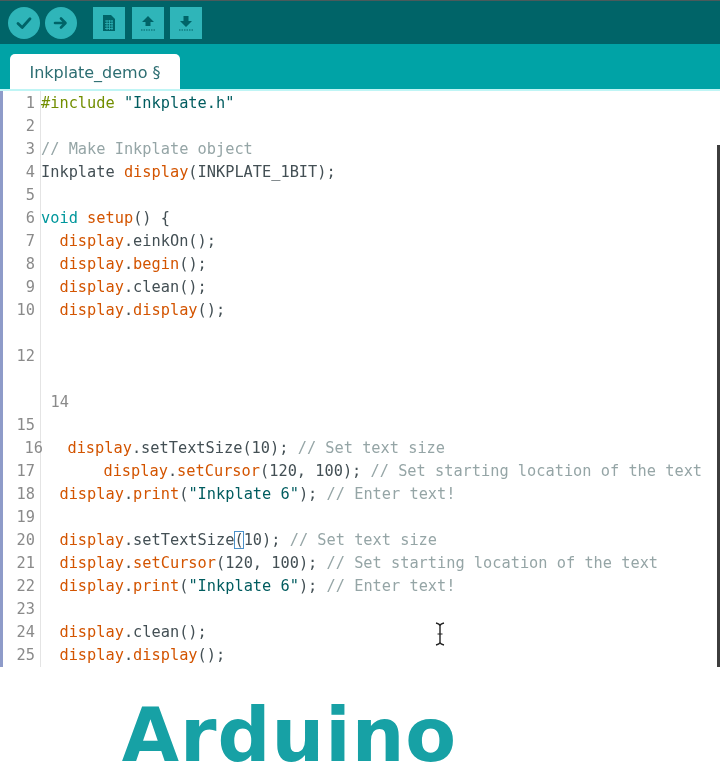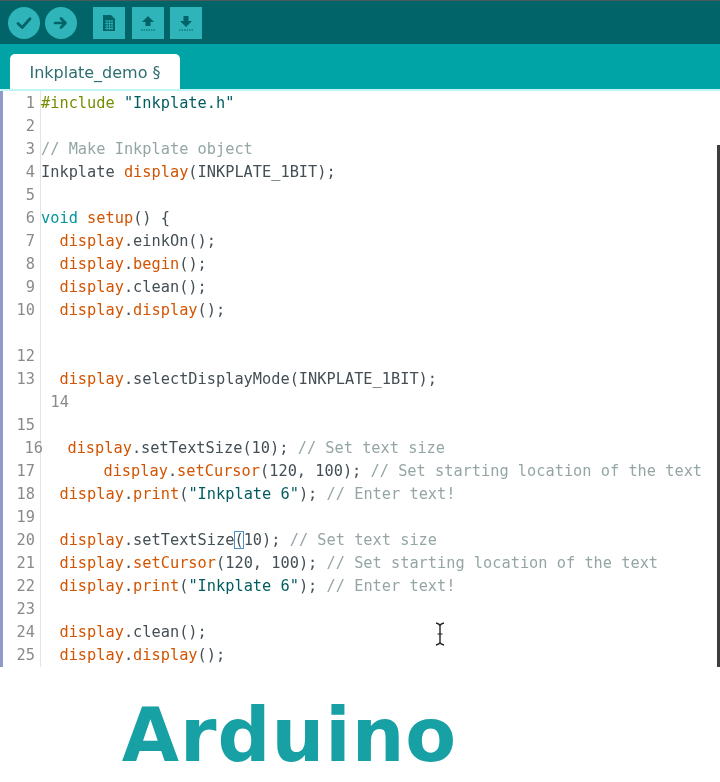--- a/index.html
+++ b/index.html
@@ -139,21 +139,20 @@
       <div class="line" style="top: 23px;"><span class="ln">2</span><span class="code"></span></div>
       <div class="line" style="top: 46px;"><span class="ln">3</span><span class="code"><span class="cm">// Make Inkplate object</span></span></div>
       <div class="line" style="top: 69px;"><span class="ln">4</span><span class="code"><span class="plain">Inkplate </span><span class="kw-fn">display</span><span class="plain">(INKPLATE_1BIT);</span></span></div>
       <div class="line" style="top: 92px;"><span class="ln">5</span><span class="code"></span></div>
       <div class="line" style="top: 115px;"><span class="ln">6</span><span class="code"><span class="kw-type">void</span><span class="plain"> </span><span class="kw-fn">setup</span><span class="plain">() {</span></span></div>
       <div class="line" style="top: 138px;"><span class="ln">7</span><span class="code"><span class="plain">  </span><span class="kw-fn">display</span><span class="plain">.einkOn();</span></span></div>
       <div class="line" style="top: 161px;"><span class="ln">8</span><span class="code"><span class="plain">  </span><span class="kw-fn">display</span><span class="plain">.</span><span class="kw-fn">begin</span><span class="plain">();</span></span></div>
       <div class="line" style="top: 184px;"><span class="ln">9</span><span class="code"><span class="plain">  </span><span class="kw-fn">display</span><span class="plain">.clean();</span></span></div>
       <div class="line" style="top: 207px;"><span class="ln">10</span><span class="code"><span class="plain">  </span><span class="kw-fn">display</span><span class="plain">.</span><span class="kw-fn">display</span><span class="plain">();</span></span></div>
       <div class="line" style="top: 253px;"><span class="ln">12</span></div>
-      <div class="line" style="top: 276px;"><span class="ln">13</span><span class="code"><span class="plain">  </span><span class="kw-fn">display</span><span class="plain">.selectDisplayMode(INKPLATE_1BIT);</span></span></div>
       <div class="line" style="top: 299px; padding-left: 34px;"><span class="ln">14</span><span class="code"></span></div>
       <div class="line" style="top: 322px;"><span class="ln">15</span><span class="code"></span></div>
       <div class="line" style="top: 345px; padding-left: 8px;"><span class="ln">16</span><span class="code"><span class="plain">  </span><span class="kw-fn">display</span><span class="plain">.setTextSize(10); </span><span class="cm">// Set text size</span></span></div>
       <div class="line" style="top: 368px; gap: 44px;"><span class="ln">17</span><span class="code"><span class="plain">  </span><span class="kw-fn">display</span><span class="plain">.</span><span class="kw-fn">setCursor</span><span class="plain">(120, 100); </span><span class="cm">// Set starting location of the text</span></span></div>
       <div class="line" style="top: 391px;"><span class="ln">18</span><span class="code"><span class="plain">  </span><span class="kw-fn">display</span><span class="plain">.</span><span class="kw-fn">print</span><span class="plain">(</span><span class="str">"Inkplate 6"</span><span class="plain">); </span><span class="cm">// Enter text!</span></span></div>
       <div class="line" style="top: 414px;"><span class="ln">19</span><span class="code"></span></div>
       <div class="line" style="top: 437px;"><span class="ln">20</span><span class="code"><span class="plain">  </span><span class="kw-fn">display</span><span class="plain">.setTextSize</span><span class="plain bracket-hl">(</span><span class="plain">10); </span><span class="cm">// Set text size</span></span></div>
       <div class="line" style="top: 460px;"><span class="ln">21</span><span class="code"><span class="plain">  </span><span class="kw-fn">display</span><span class="plain">.</span><span class="kw-fn">setCursor</span><span class="plain">(120, 100); </span><span class="cm">// Set starting location of the text</span></span></div>
       <div class="line" style="top: 483px;"><span class="ln">22</span><span class="code"><span class="plain">  </span><span class="kw-fn">display</span><span class="plain">.</span><span class="kw-fn">print</span><span class="plain">(</span><span class="str">"Inkplate 6"</span><span class="plain">); </span><span class="cm">// Enter text!</span></span></div>
       <div class="line" style="top: 506px;"><span class="ln">23</span><span class="code"></span></div>

